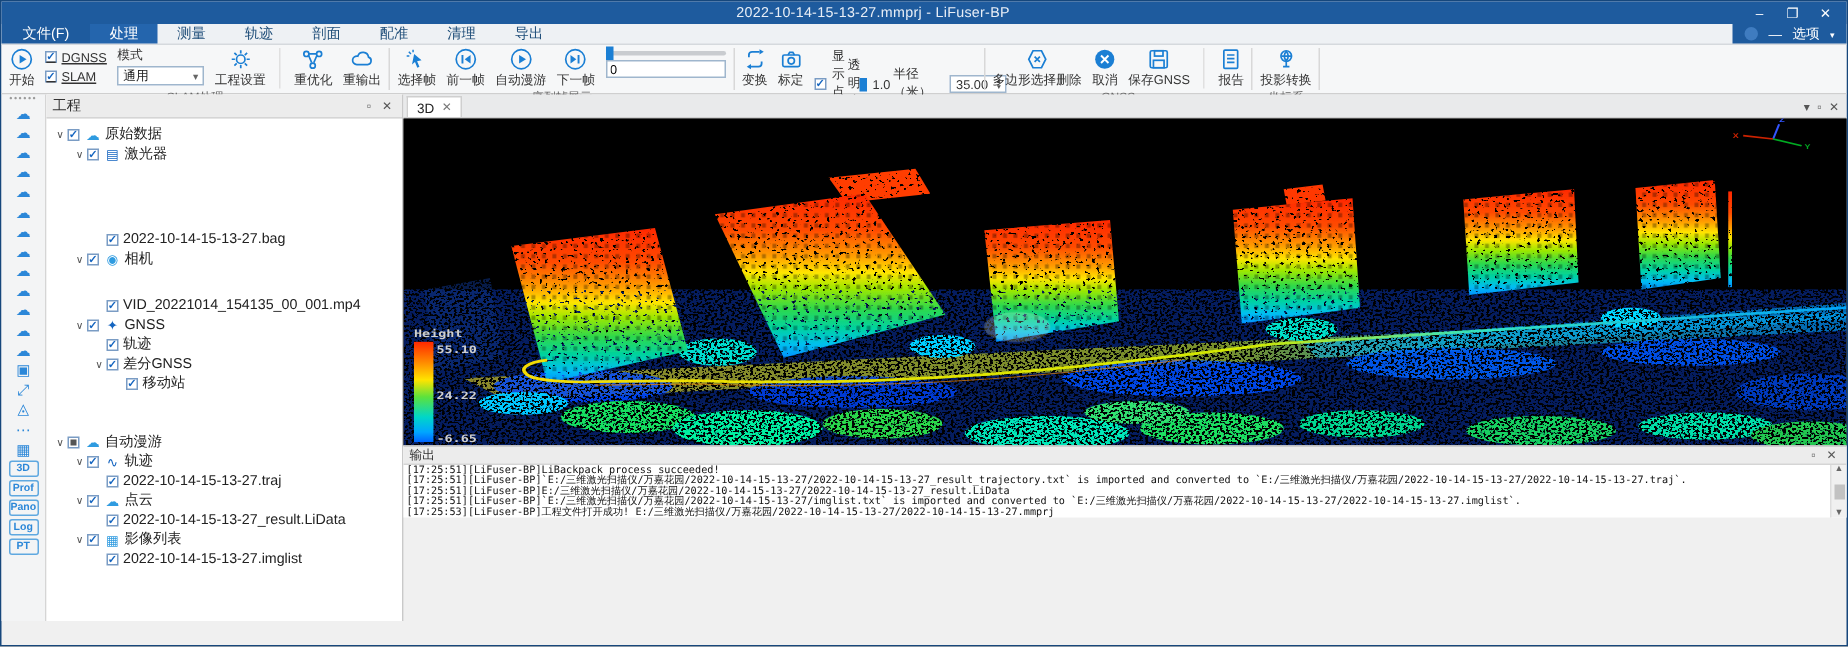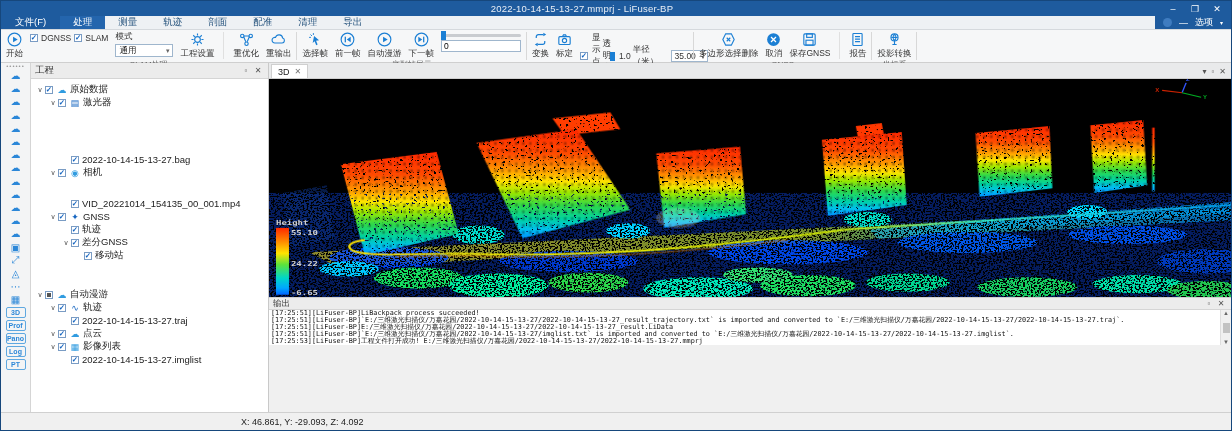--- a/index.html
+++ b/index.html
@@ -23,21 +23,21 @@
 
   
   .ribbon { position:absolute; top:29px; left:0; right:0; height:33px; background:#f6f7f8; border-bottom:1px solid #cfcfcf; display:flex; align-items:stretch; }
   .rgroup { display:flex; flex-direction:column; padding:1px 5px 0; }
   .rgroup .gcontent { flex:1; display:flex; align-items:flex-start; gap:7px; }
   .rgroup .glabel { text-align:center; font-size:8px; color:#666; line-height:9px; }
   .gsep { width:1px; background:#d8d8d8; margin:2px 0; }
   .isep { width:1px; background:#e0e0e0; margin:1px 2px; align-self:stretch; }
   .rbtn { display:flex; flex-direction:column; align-items:center; gap:0px; font-size:8.5px; color:#333; cursor:default; }
   .ric { width:17px; height:17px; }
-  .cbcol { display:flex; flex-direction:row; gap:3px; font-size:8.5px; color:#333; padding-top:2px; }
+  .cbcol { display:flex; flex-direction:column; gap:3px; font-size:8.5px; color:#333; padding-top:2px;text-decoration:underline; }
   .cbrow { display:flex; align-items:center; gap:3px; }
   .cb { width:8px; height:8px; border:1px solid #7a9cc4; background:#fff; display:inline-flex; align-items:center; justify-content:center; font-size:7.5px; color:#1565c0; font-weight:bold; line-height:8px; }
   .cb.on::after { content:"✓"; }
   .modecol { display:flex; flex-direction:column; gap:1px; font-size:8.5px; color:#333; }
   .dropbox { width:58px; height:13px; border:1px solid #9fb6cd; background:#fff; font-size:8.5px; display:flex; align-items:center; padding:0 3px; justify-content:space-between; color:#222; }
   .dropbox .dar { font-size:7px; color:#666; }
   .framecol { display:flex; flex-direction:column; gap:3px; width:80px; padding-top:3px; }
   .slider { position:relative; height:3px; background:#c9ccd0; border-radius:2px; }
   .slider .knob { position:absolute; top:-3px; width:5px; height:9px; background:#1b7fd4; }
   .inputbox { height:12px; border:1px solid #9fb6cd; background:#fff; font-size:8.5px; padding:0 2px; font-family:"Liberation Sans",sans-serif; width:100%; }
@@ -460,20 +460,25 @@
           <div class="trow" style="padding-left: 28px;">
             <span class="exp"></span>
             <span class="cb on"></span>
             <span>2022-10-14-15-13-27.traj</span>
           </div>
           <div class="trow" style="padding-left: 15px;">
             <span class="exp">∨</span>
             <span class="cb on"></span>
             <span class="ticon" style="color: rgb(47, 155, 224);">☁</span>
             <span>点云</span>
+          </div>
+          <div class="trow" style="padding-left: 28px;">
+            <span class="exp"></span>
+            <span class="cb on"></span>
+            <span>2022-10-14-15-13-27_result.LiData</span>
           </div>
           <div class="trow" style="padding-left: 15px;">
             <span class="exp">∨</span>
             <span class="cb on"></span>
             <span class="ticon" style="color: rgb(47, 155, 224);">▦</span>
             <span>影像列表</span>
           </div>
           <div class="trow" style="padding-left: 28px;">
             <span class="exp"></span>
             <span class="cb on"></span>
@@ -642,16 +647,13 @@
           </div>
         <div class="vscroll">
           <span>▲</span>
           <div class="thumb"></div>
           <span>▼</span>
         </div>
       </div>
     </div>
   </div>
 
-  <div class="statusbar">
-    <span class="coords">X: 46.861, Y: -29.093, Z: 4.092</span>
-  </div>
 </div>
 
 </body></html>

